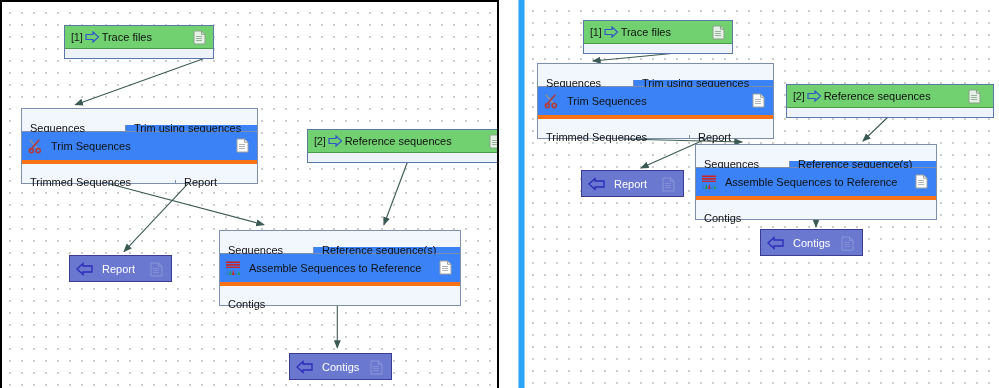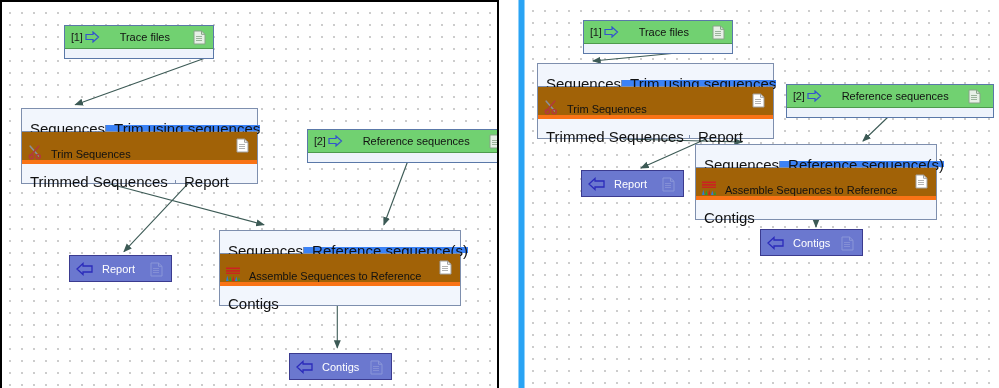--- a/index.html
+++ b/index.html
@@ -72,21 +72,21 @@
   }
   .input-node .inp-idx {
     font-size: 11px;
     color: #1a1a1a;
     margin-left: 6px;
     letter-spacing: -0.2px;
   }
   .input-node .inp-label {
     font-size: 11px;
     color: #111111;
-    margin-left: 20px;
+    margin-left: 2px;
     white-space: nowrap;
   }
   .input-node .inp-foot {
     height: 9px;
     background: #eef3fb;
   }
 
   
   .arrow-right-glyph {
     width: 15px; height: 12px;
@@ -105,36 +105,36 @@
   }
   .ports-row {
     display: flex;
     height: 23px;
     border-bottom: 1px solid #7e8fae;
     box-sizing: border-box;
   }
   .port {
     display: flex;
     align-items: center;
-    font-size: 15px;
+    font-size: 11px;
     color: #111111;
     padding-left: 8px;
     box-sizing: border-box;
     white-space: nowrap;
     background: #f2f6fd;
     margin-top: 16px;
   }
   .port.filled { background: #3b82f6; }
   .port.sep { border-left: 1px solid #7e8fae; }
 
   .proc-body {
     display: flex;
-    align-items: flex-end;
+    align-items: center;
     height: 28px;
-    background: #a16207;
+    background: #3b82f6;
     position: relative;
     box-sizing: border-box;
   }
   .proc-body .proc-title {
     font-size: 11px;
     color: #111111;
     margin-left: 8px;
     white-space: nowrap;
   }
   .out-row {

